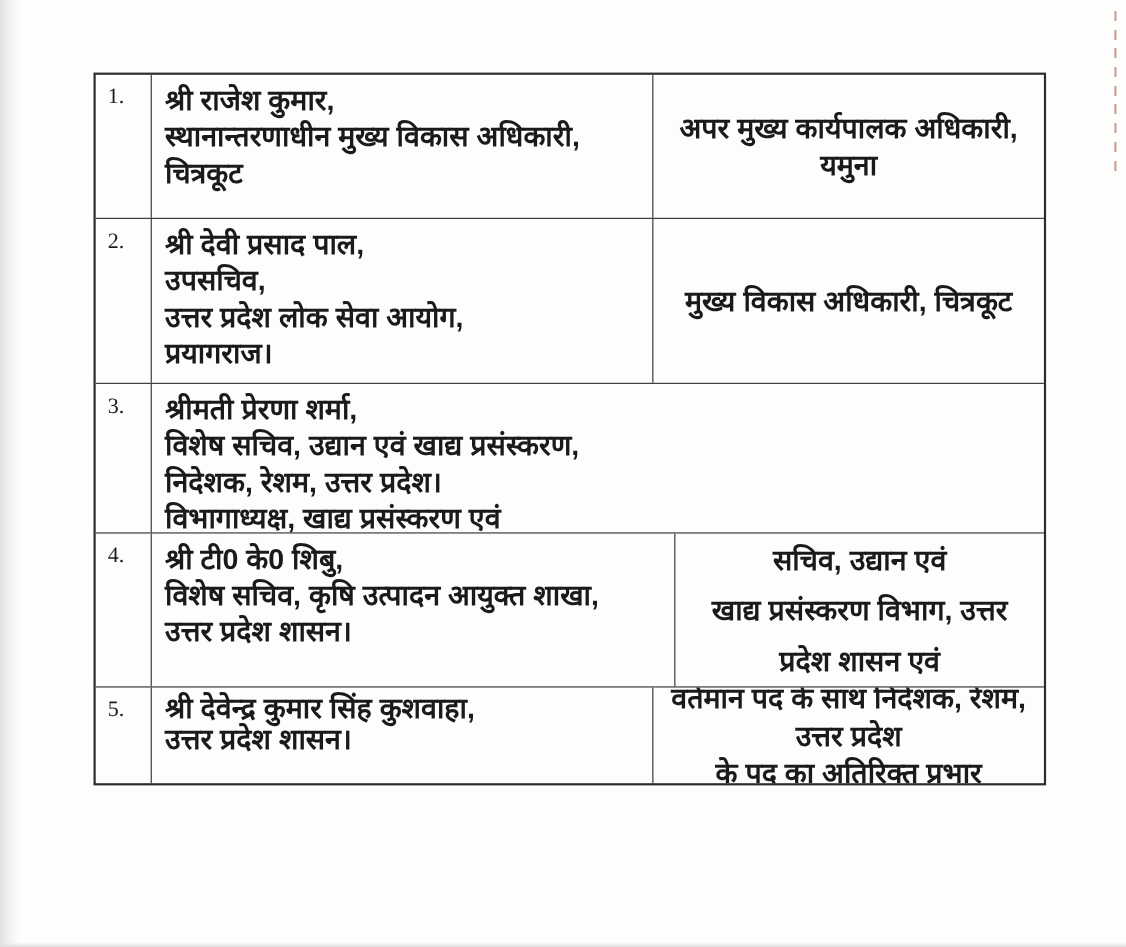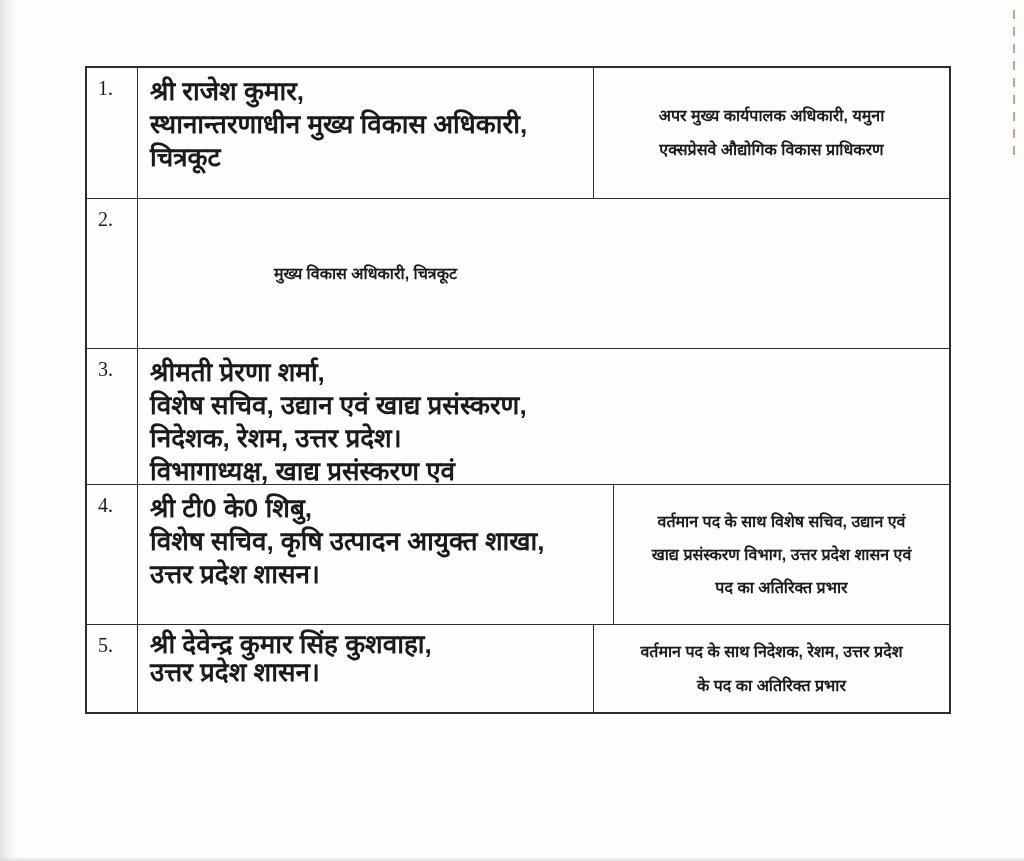--- a/index.html
+++ b/index.html
@@ -61,51 +61,56 @@
     font-weight: bold;
     line-height: 33px;
   }
   .r4 .officer { line-height: 28px; padding-top: 5px; }
   .posting {
     border-left: 1.5px solid #2c2c2c;
     display: flex; flex-direction: column;
     justify-content: center; align-items: center;
     text-align: center;
     padding: 2px 14px;
-    font-size: 16px;
+    font-size: 26px;
     font-weight: bold;
     line-height: 34px;
   }
-  .r3 .posting { line-height: 33px; margin-left: 20px; }
+  .r3 .posting { line-height: 46px; margin-left: 20px; }
 </style>
 </head>
 <body>
 
 <div class="page">
   <div class="left-shade"></div>
   <div class="bottom-shade"></div>
   <div class="right-margin-line"></div>
 
   <div class="xfer-table">
 
     <div class="row r0">
       <div class="cell serial">1.</div>
       <div class="cell officer">
         <div>श्री राजेश कुमार,</div>
         <div>स्थानान्तरणाधीन मुख्य विकास अधिकारी,</div>
         <div>चित्रकूट</div>
       </div>
       <div class="cell posting">
         <div>अपर मुख्य कार्यपालक अधिकारी, यमुना</div>
-        <div>एक्सप्रेसवे औद्योगिक विकास प्राधिकरण</div>
       </div>
     </div>
 
     <div class="row r1">
       <div class="cell serial">2.</div>
+      <div class="cell officer">
+        <div>श्री देवी प्रसाद पाल,</div>
+        <div>उपसचिव,</div>
+        <div>उत्तर प्रदेश लोक सेवा आयोग,</div>
+        <div>प्रयागराज।</div>
+      </div>
       <div class="cell posting">
         <div>मुख्य विकास अधिकारी, चित्रकूट</div>
       </div>
     </div>
 
     <div class="row r2">
       <div class="cell serial">3.</div>
       <div class="cell officer">
         <div>श्रीमती प्रेरणा शर्मा,</div>
         <div>विशेष सचिव, उद्यान एवं खाद्य प्रसंस्करण,</div>

